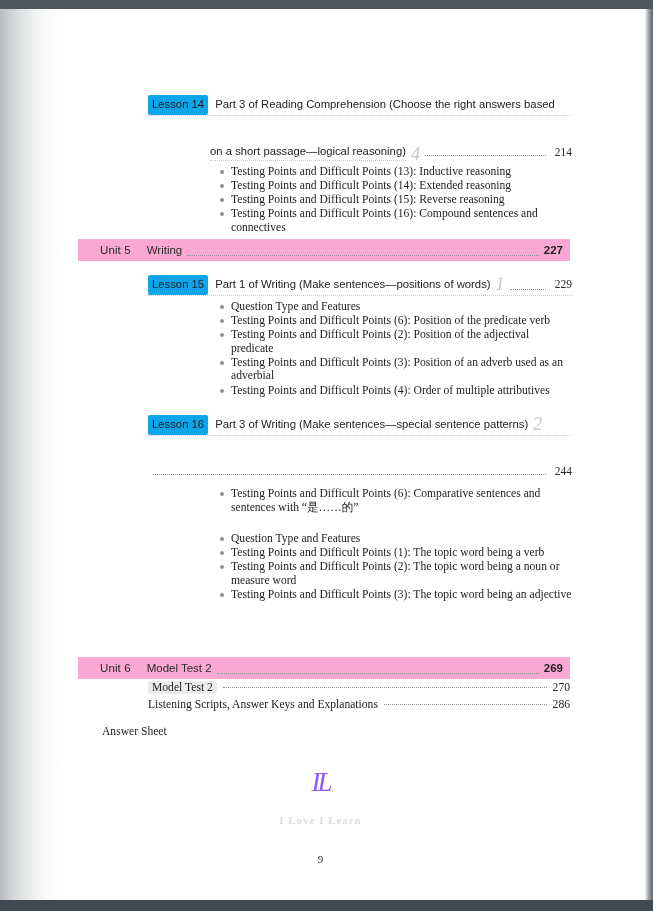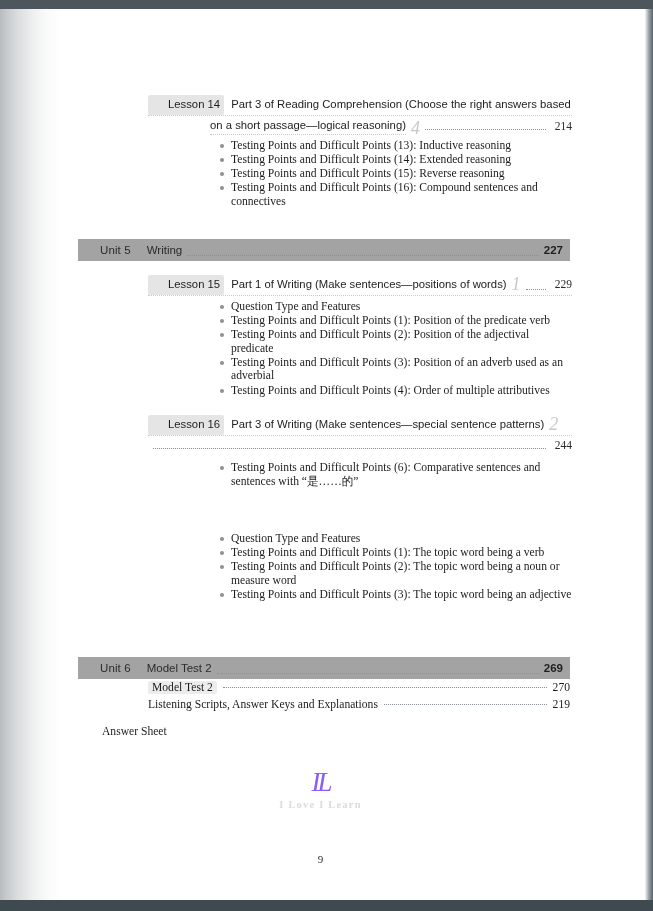--- a/index.html
+++ b/index.html
@@ -55,21 +55,21 @@
     top: 9px; left: 0;
     width: 641px; height: 891px;
   }
 
   
   .unit-row {
     position: absolute;
     left: 78px;
     width: 492px;
     height: 22px;
-    background: #a3a3a3;
+    background: #f9a8d4;
     display: flex;
     align-items: center;
     font-family: "Liberation Sans", "DejaVu Sans", sans-serif;
     font-size: 11.5px;
     color: #2b2b2b;
     box-sizing: border-box;
     padding: 0 7px 0 22px;
   }
   .unit-row .unit-no {
     white-space: nowrap;
@@ -104,35 +104,36 @@
     font-size: 11.3px;
     color: #222222;
   }
   .lesson-line {
     display: flex;
     align-items: baseline;
     line-height: 17px;
     white-space: nowrap;
   }
   .lesson-tag {
-    background: #e5e5e5;
+    background: #0ea5e9;
     border-radius: 2px;
-    padding: 1px 4px 2px 20px;
+    padding: 1px 4px 2px 4px;
     margin-right: 7px;
     color: #1e1e1e;
     white-space: nowrap;
   }
   .lesson-title {
     white-space: normal;
   }
   .lesson-wrapline {
     line-height: 18px;
     padding-left: 62px;
     display: flex;
     align-items: center;
+    margin-top: 26px;
   }
   .deco-num {
     font-family: "Liberation Serif", "DejaVu Serif", serif;
     font-style: italic;
     font-size: 18px;
     color: #c6c8ca;
     margin-left: 5px;
     line-height: 1;
     position: relative;
     top: 2px;
@@ -222,21 +223,21 @@
   }
   .logo-mark {
     font-family: "Liberation Serif", "DejaVu Serif", serif;
     font-style: italic;
     font-size: 27px;
     color: #8b5cf6;
     letter-spacing: -3px;
     line-height: 1;
   }
   .logo-text {
-    margin-top: 3px;
+    margin-top: 19px;
     font-family: "Liberation Serif", "DejaVu Serif", serif;
     font-weight: bold;
     font-size: 10.5px;
     color: #dcdcdc;
     letter-spacing: 1.2px;
   }
 
   
   .folio {
     position: absolute;
@@ -288,21 +289,21 @@
   <div class="lesson-block" style="top:264px;">
     <div class="lesson-line underline-faint">
       <span class="lesson-tag">Lesson 15</span>
       <span class="lesson-title">Part 1 of Writing  (Make sentences—positions of words)</span>
       <span class="deco-num">1</span>
       <span class="leader"></span>
       <span class="lesson-page">229</span>
     </div>
     <ul class="points">
       <li><span class="dot"></span><span>Question Type and Features</span></li>
-      <li><span class="dot"></span><span>Testing Points and Difficult Points (1): Position of the predicate verb</span></li>
+      <li><span class="dot"></span><span>Testing Points and Difficult Points (6): Position of the predicate verb</span></li>
       <li><span class="dot"></span><span>Testing Points and Difficult Points (2): Position of the adjectival predicate</span></li>
       <li><span class="dot"></span><span>Testing Points and Difficult Points (3): Position of an adverb used as an adverbial</span></li>
       <li><span class="dot"></span><span>Testing Points and Difficult Points (4): Order of multiple attributives</span></li>
     </ul>
   </div>
 
   <div class="lesson-block" style="top:404px;">
     <div class="lesson-line underline-faint">
       <span class="lesson-tag">Lesson 16</span>
       <span class="lesson-title">Part 3 of Writing  (Make sentences—special sentence patterns)</span>
@@ -335,21 +336,21 @@
 
   <div class="sub-entry" style="top:672px;">
     <span class="sub-title tagged">Model Test 2</span>
     <span class="sub-leader"></span>
     <span class="sub-page">270</span>
   </div>
 
   <div class="sub-entry" style="top:689px;">
     <span class="sub-title">Listening Scripts, Answer Keys and Explanations</span>
     <span class="sub-leader"></span>
-    <span class="sub-page">219</span>
+    <span class="sub-page">286</span>
   </div>
 
   <div class="answer-sheet" style="top:716px;text-align:right;">
     <span>Answer Sheet</span>
   </div>
 
   <div class="logo-wrap" style="top:760px;">
     <div class="logo-mark">IL</div>
     <div class="logo-text">I Love I Learn</div>
   </div>

